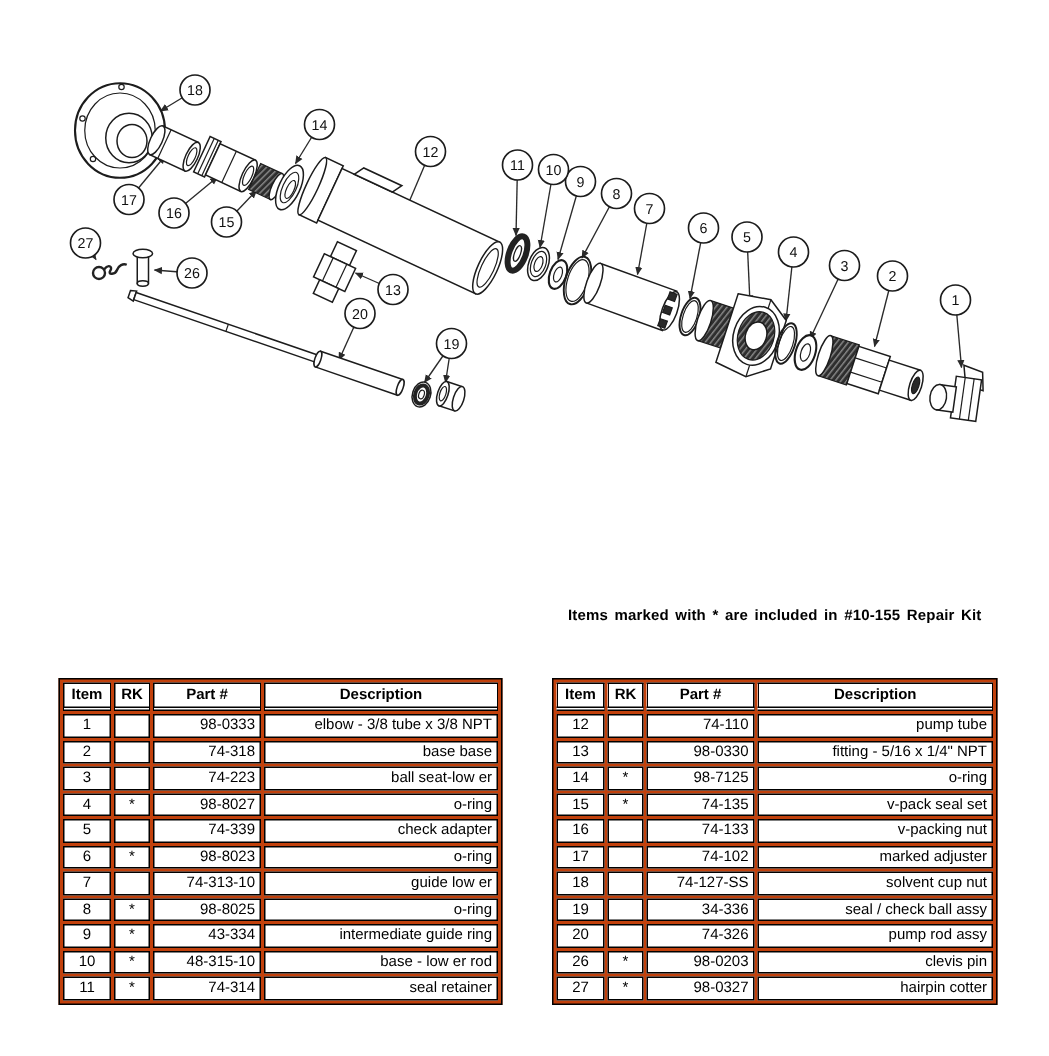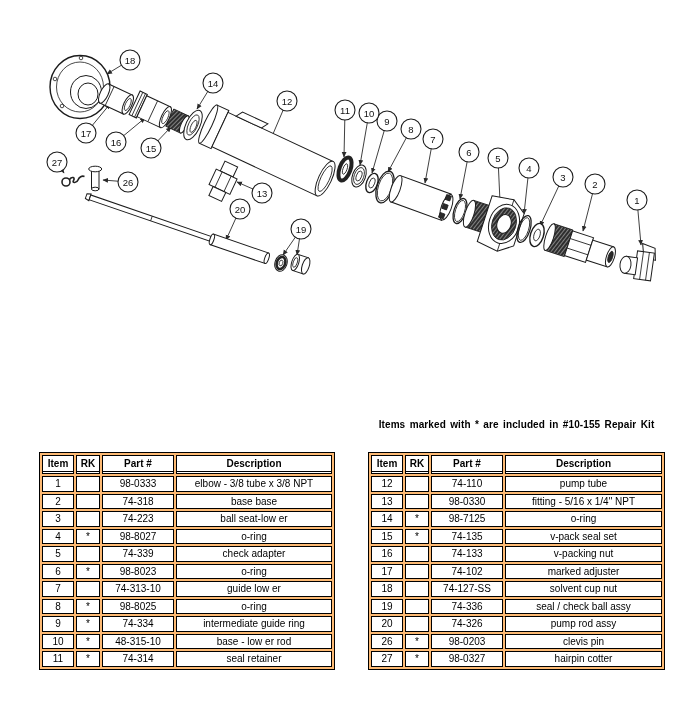--- a/index.html
+++ b/index.html
@@ -13,39 +13,39 @@
   .balloon circle{fill:#fff;stroke:#1c1c1c;stroke-width:1.1;}
   .balloon text{font-size:9.5px;fill:#111;text-anchor:middle;}
   .ld{stroke:#2a2a2a;stroke-width:0.9;fill:none;}
   .p{stroke:#1c1c1c;stroke-width:1;fill:#fff;}
   .p2{stroke:#1c1c1c;stroke-width:1.4;fill:#fff;}
   .open{stroke:#1c1c1c;stroke-width:1.3;fill:none;}
   .thin{stroke:#1c1c1c;stroke-width:0.8;fill:none;}
   .dark{fill:#2a2a2a;stroke:#1c1c1c;stroke-width:0.8;}
 
   .kit-note{
-    position:absolute;left:368px;top:419px;width:297px;
+    position:absolute;left:368px;top:405px;width:297px;
     font-size:10px;font-weight:bold;text-align:center;
     white-space:nowrap;word-spacing:1.5px;letter-spacing:0.1px;
   }
   table.parts{
-    position:absolute;top:452px;background:#fdba74;
+    position:absolute;top:452px;background:#c2410c;
     border:1px solid #000;border-collapse:separate;border-spacing:2px;
     table-layout:fixed;
   }
   #left-table{left:39px;width:296px;}
   #right-table{left:368px;width:297px;}
   table.parts th,table.parts td{
     border:1px solid #000;font-size:10px;line-height:1.1;
     padding:0 3px;overflow:hidden;white-space:nowrap;background:#fff;
   }
   table.parts th{font-weight:bold;text-align:center;height:15px;border-bottom:3px double #000;}
   table.parts td{height:13.5px;}
   td.c-item,td.c-rk{text-align:center;}
-  td.c-part,td.c-desc{text-align:center;padding-left:4px;}
+  td.c-part,td.c-desc{text-align:right;padding-left:4px;}
 </style>
 </head>
 <body>
 
 <div class="diagram-wrap">
 <svg width="699" height="420" viewBox="0 0 699 420">
   <defs>
     <pattern id="thr" width="3" height="3" patternUnits="userSpaceOnUse" patternTransform="rotate(20)">
       <rect width="3" height="3" fill="#2e2e2e"></rect>
       <line x1="0.5" y1="0" x2="0.5" y2="3" stroke="#9a9a9a" stroke-width="0.8"></line>
@@ -400,21 +400,21 @@
       </tr>
       <tr>
         <td class="c-item">8</td>
         <td class="c-rk">*</td>
         <td class="c-part">98-8025</td>
         <td class="c-desc">o-ring</td>
       </tr>
       <tr>
         <td class="c-item">9</td>
         <td class="c-rk">*</td>
-        <td class="c-part">74-334</td>
+        <td class="c-part">43-334</td>
         <td class="c-desc">intermediate guide ring</td>
       </tr>
       <tr>
         <td class="c-item">10</td>
         <td class="c-rk">*</td>
         <td class="c-part">48-315-10</td>
         <td class="c-desc">base - low er rod</td>
       </tr>
       <tr>
         <td class="c-item">11</td>
@@ -479,21 +479,21 @@
       </tr>
       <tr>
         <td class="c-item">18</td>
         <td class="c-rk"></td>
         <td class="c-part">74-127-SS</td>
         <td class="c-desc">solvent cup nut</td>
       </tr>
       <tr>
         <td class="c-item">19</td>
         <td class="c-rk"></td>
-        <td class="c-part">74-336</td>
+        <td class="c-part">34-336</td>
         <td class="c-desc">seal / check ball assy</td>
       </tr>
       <tr>
         <td class="c-item">20</td>
         <td class="c-rk"></td>
         <td class="c-part">74-326</td>
         <td class="c-desc">pump rod assy</td>
       </tr>
       <tr>
         <td class="c-item">26</td>

